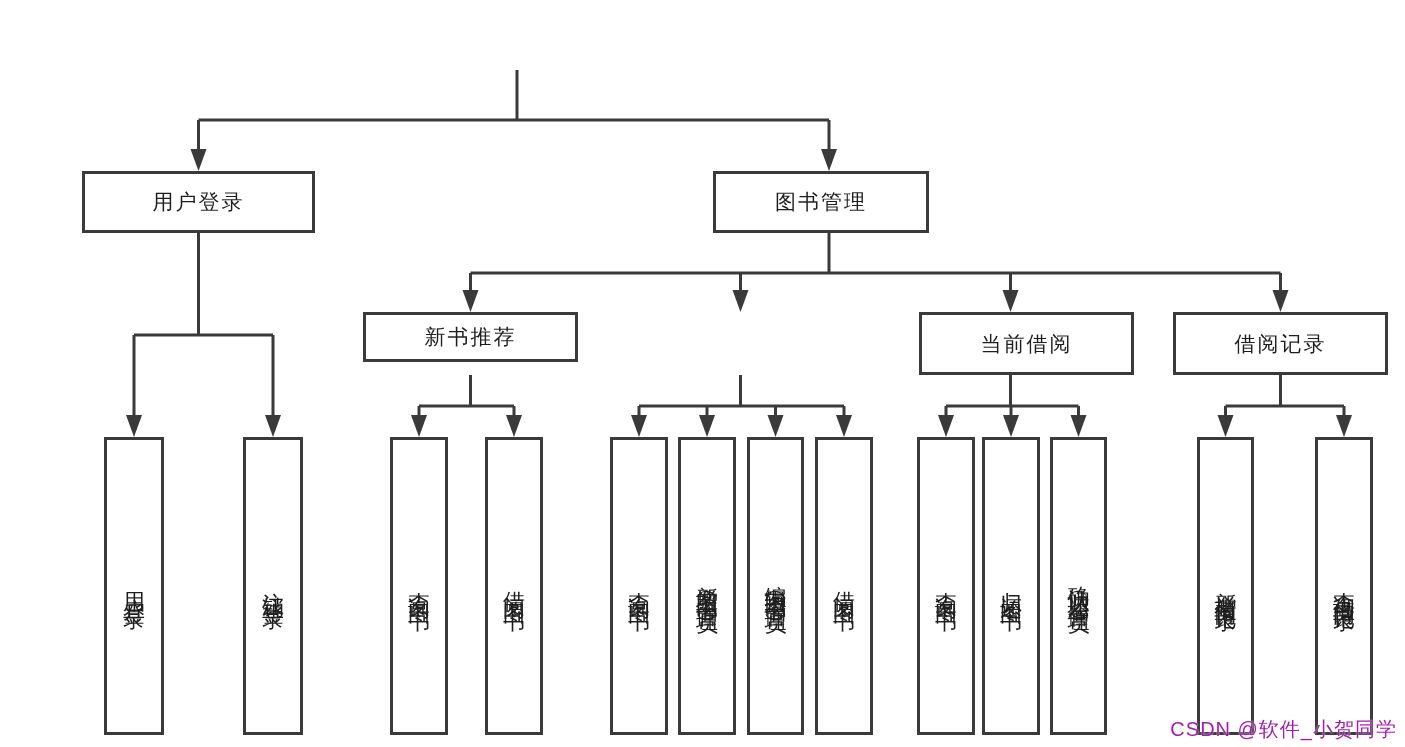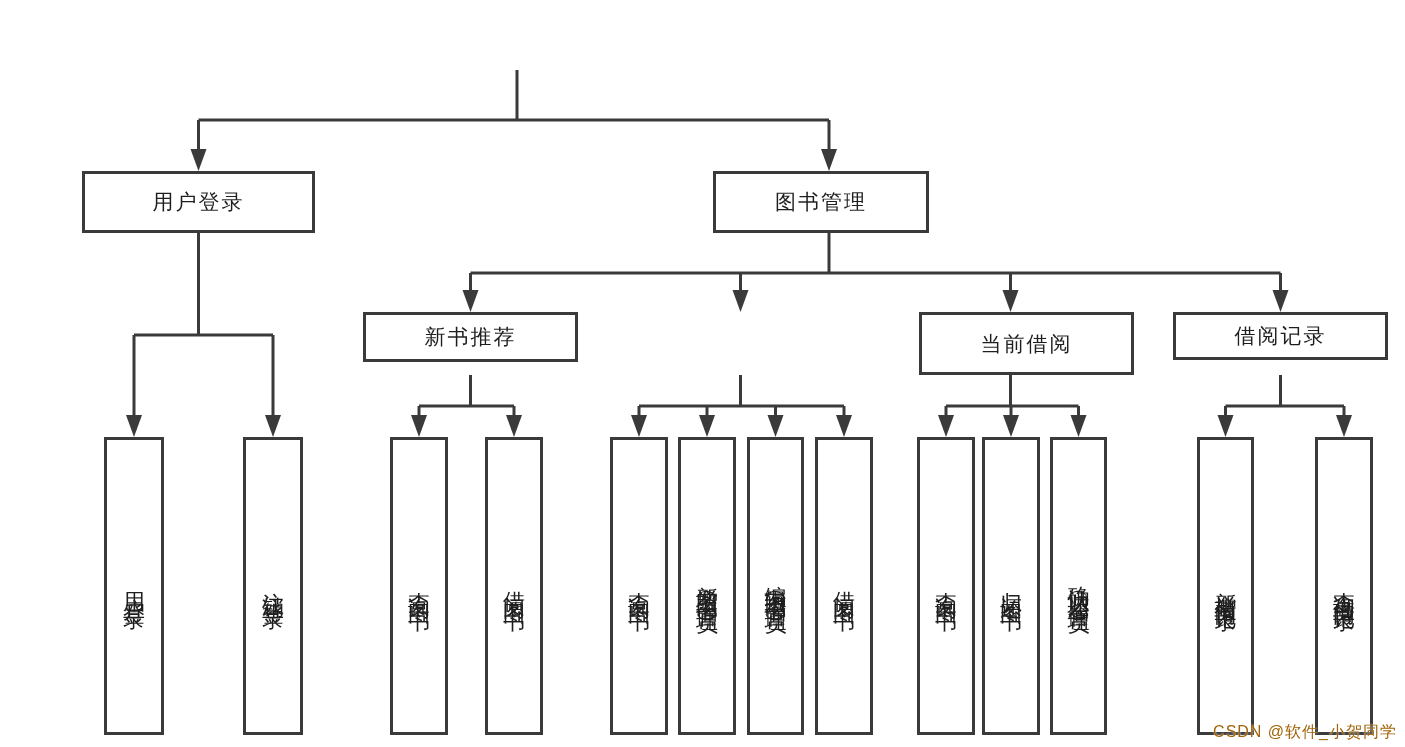--- a/index.html
+++ b/index.html
@@ -50,43 +50,43 @@
   }
   .leaf.long .lbl { letter-spacing: 4px; }
 
   
   #n-root          { left: 12px;   top: 14px;  width: 1008px; height: 56px; }
   #n-user-login    { left: 82px;   top: 171px; width: 233px;  height: 62px; }
   #n-book-mgmt     { left: 713px;  top: 171px; width: 216px;  height: 62px; }
   #n-new-book-rec  { left: 363px;  top: 312px; width: 215px;  height: 50px; }
   #n-book-borrow   { left: 633px;  top: 312px; width: 215px;  height: 63px; }
   #n-current-borrow{ left: 903px;  top: 312px; width: 215px;  height: 63px; margin-left: 16px; }
-  #n-borrow-records{ left: 1173px; top: 312px; width: 215px;  height: 48px; justify-content: center; }
+  #n-borrow-records{ left: 1173px; top: 312px; width: 215px;  height: 63px; justify-content: center; }
 
   .leaf { top: 437px; height: 298px; width: 60px; }
   #n-leaf-user-login     { left: 104px; }
   #n-leaf-logout         { left: 243px; }
   #n-leaf-query-rec      { left: 390px; width: 58px; }
   #n-leaf-borrow-rec     { left: 485px; width: 58px; }
   #n-leaf-query-borrow   { left: 610px; width: 58px; }
   #n-leaf-add-books      { left: 678px; width: 58px; }
   #n-leaf-edit-books     { left: 747px; width: 57px; }
   #n-leaf-borrow-books   { left: 815px; width: 58px; }
   #n-leaf-query-current  { left: 917px; width: 58px; }
   #n-leaf-return-books   { left: 982px; width: 58px; }
   #n-leaf-confirm-return { left: 1050px; width: 57px; }
   #n-leaf-add-record     { left: 1197px; width: 57px; }
   #n-leaf-query-record   { left: 1315px; width: 58px; }
 
   .watermark {
     position: absolute;
     right: 8px;
     bottom: 4px;
-    font-size: 16px;
-    color: #a16207;
+    font-size: 20px;
+    color: #a21caf;
     letter-spacing: 1px;
     text-shadow: 0 0 2px #ffffff;
   }
 </style>
 </head>
 <body>
 
 <div class="canvas">
 
   <svg class="connectors" viewBox="0 0 1405 747" xmlns="http://www.w3.org/2000/svg">

